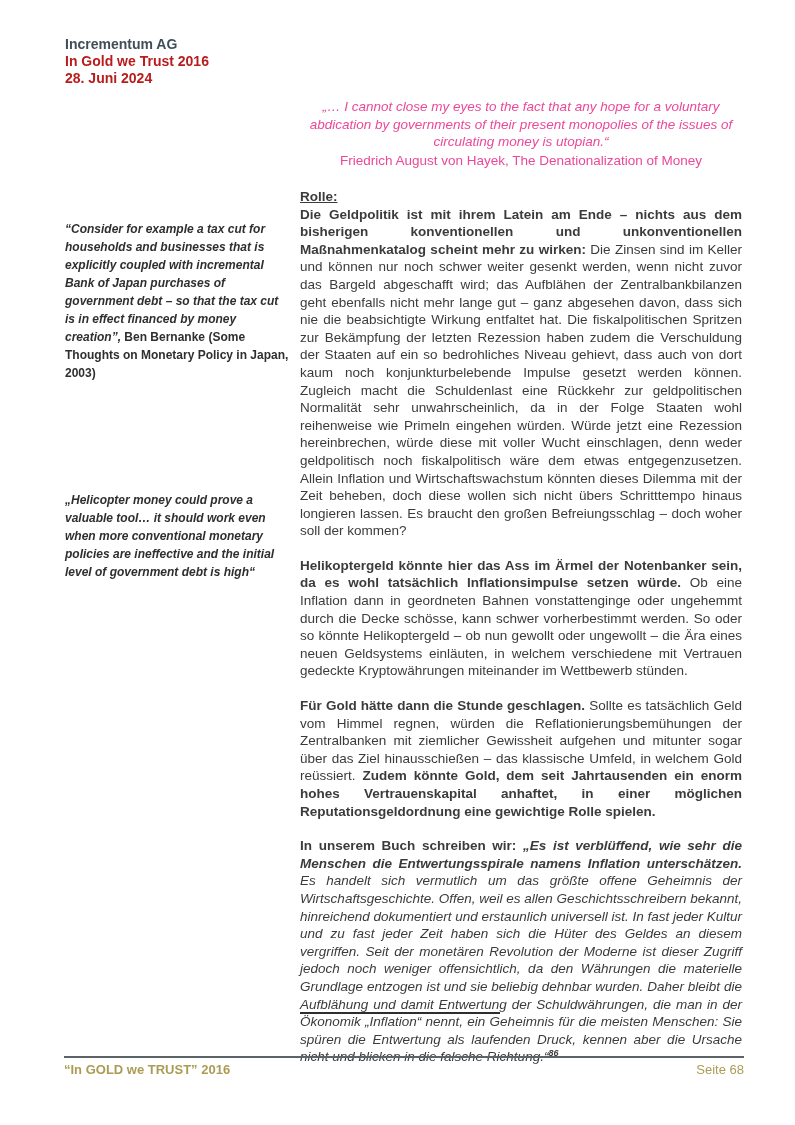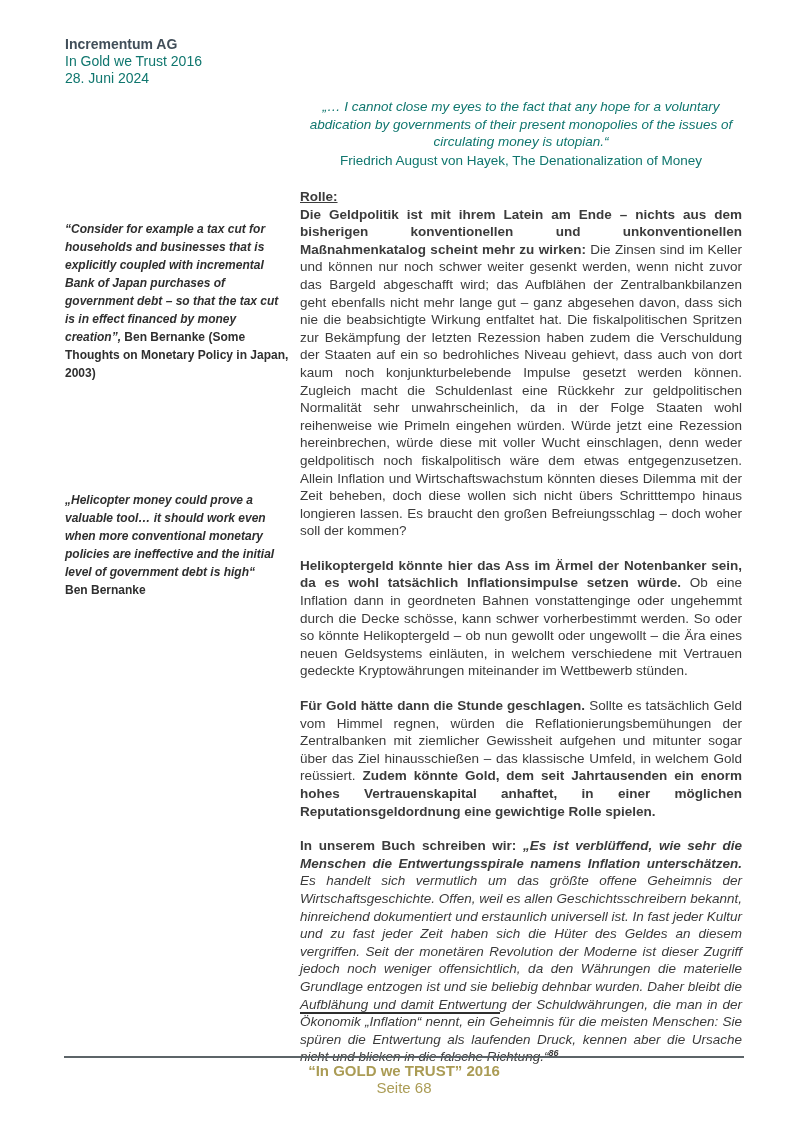--- a/index.html
+++ b/index.html
@@ -10,25 +10,25 @@
     width: 795px;
     height: 1125px;
     position: relative;
     overflow: hidden;
   }
   .page { position: absolute; inset: 0; background: #ffffff; }
 
   
   .header { position: absolute; left: 65px; top: 36px; font-size: 14px; line-height: 17px; }
   .header .company { font-weight: bold; color: #414e59; }
-  .header .sub { color: #0f766e; }
+  .header .sub { color: #b91c1c; font-weight: bold; }
 
   
   .top-quote { position: absolute; left: 298px; top: 98px; width: 446px; text-align: center;
-               font-size: 13.5px; line-height: 17.5px; color: #0f766e; }
+               font-size: 13.5px; line-height: 17.5px; color: #ec4899; }
   .top-quote .q { font-style: italic; }
   .top-quote .attr { font-style: normal; margin-top: 1px; }
 
   
   .main-col { position: absolute; left: 300px; top: 188px; width: 442px;
               font-size: 13.5px; line-height: 17.6px; text-align: justify; color: #3b3b3b; }
   .fazit { font-weight: bold; text-decoration: underline; text-align: left; }
   .para { margin-bottom: 17px; }
   .b { font-weight: bold; }
   .i { font-style: italic; }
@@ -48,22 +48,22 @@
 
   
   .footnote-block { position: absolute; left: 300px; top: 1012px; width: 442px; }
   .footnote-rule { width: 200px; border-top: 2px solid #2e2e2e; margin-bottom: 6px; }
   .footnote-text { font-size: 11px; line-height: 14.5px; color: #3b3b3b; text-align: left; }
   .footnote-text sup { font-size: 7.5px; vertical-align: super; line-height: 0; }
 
   
   .footer-rule { position: absolute; left: 64px; top: 1056px; width: 680px; border-top: 2px solid #5c6468; }
   .footer { position: absolute; left: 64px; top: 1062px; width: 680px;
-            display: flex; justify-content: space-between; align-items: center;
-            font-size: 15px; color: #ab9c55; flex-direction: column; }
+            display: flex; justify-content: space-between; align-items: flex-start;
+            font-size: 13px; color: #ab9c55; }
   .footer .left { font-weight: bold; }
   .footer .right { font-weight: normal; }
 </style>
 </head>
 <body>
 
 <div class="page">
 
   <div class="header">
     <div class="company">Incrementum AG</div>
@@ -75,21 +75,20 @@
     <div class="q">„… I cannot close my eyes to the fact that any hope for a voluntary abdication by governments of their present monopolies of the issues of circulating money is utopian.“</div>
     <div class="attr">Friedrich August von Hayek, The Denationalization of Money</div>
   </div>
 
   <div class="margin-note mn1">
     <span class="quote">“Consider for example a tax cut for households and businesses that is explicitly coupled with incremental Bank of Japan purchases of government debt – so that the tax cut is in effect financed by money creation”,</span><span class="attr"> Ben Bernanke (Some Thoughts on Monetary Policy in Japan, 2003)</span>
   </div>
 
   <div class="margin-note mn2">
     <div class="quote">„Helicopter money could prove a valuable tool… it should work even when more conventional monetary policies are ineffective and the initial level of government debt is high“</div>
-    <div class="attr">Ben Bernanke</div>
   </div>
 
   <div class="main-col">
     <div class="fazit">Rolle:</div>
     <div class="para">
       <span class="b">Die Geldpolitik ist mit ihrem Latein am Ende – nichts aus dem bisherigen konventionellen und unkonventionellen Maßnahmenkatalog scheint mehr zu wirken:</span><span> Die Zinsen sind im Keller und können nur noch schwer weiter gesenkt werden, wenn nicht zuvor das Bargeld abgeschafft wird; das Aufblähen der Zentralbankbilanzen geht ebenfalls nicht mehr lange gut – ganz abgesehen davon, dass sich nie die beabsichtigte Wirkung entfaltet hat. Die fiskalpolitischen Spritzen zur Bekämpfung der letzten Rezession haben zudem die Verschuldung der Staaten auf ein so bedrohliches Niveau gehievt, dass auch von dort kaum noch konjunkturbelebende Impulse gesetzt werden können. Zugleich macht die Schuldenlast eine Rückkehr zur geldpolitischen Normalität sehr unwahrscheinlich, da in der Folge Staaten wohl reihenweise wie Primeln eingehen würden. Würde jetzt eine Rezession hereinbrechen, würde diese mit voller Wucht einschlagen, denn weder geldpolitisch noch fiskalpolitisch wäre dem etwas entgegenzusetzen. Allein Inflation und Wirtschaftswachstum könnten dieses Dilemma mit der Zeit beheben, doch diese wollen sich nicht übers Schritttempo hinaus longieren lassen. Es braucht den großen Befreiungsschlag – doch woher soll der kommen?</span>
     </div>
     <div class="para">
       <span class="b">Helikoptergeld könnte hier das Ass im Ärmel der Notenbanker sein, da es wohl tatsächlich Inflationsimpulse setzen würde.</span><span> Ob eine Inflation dann in geordneten Bahnen vonstattenginge oder ungehemmt durch die Decke schösse, kann schwer vorherbestimmt werden. So oder so könnte Helikoptergeld – ob nun gewollt oder ungewollt – die Ära eines neuen Geldsystems einläuten, in welchem verschiedene mit Vertrauen gedeckte Kryptowährungen miteinander im Wettbewerb stünden.</span>
     </div>

